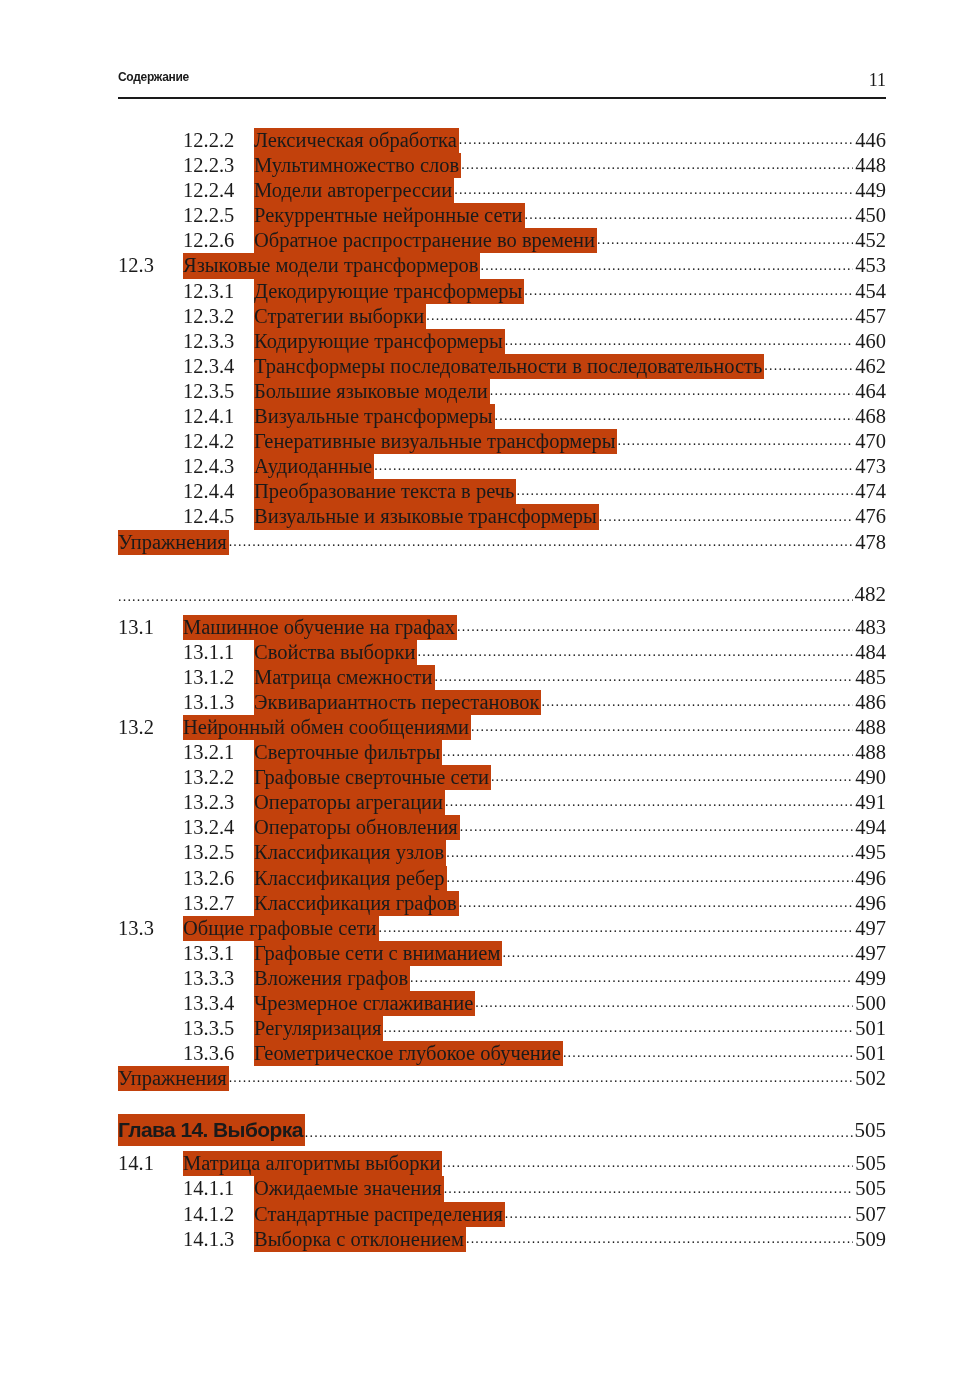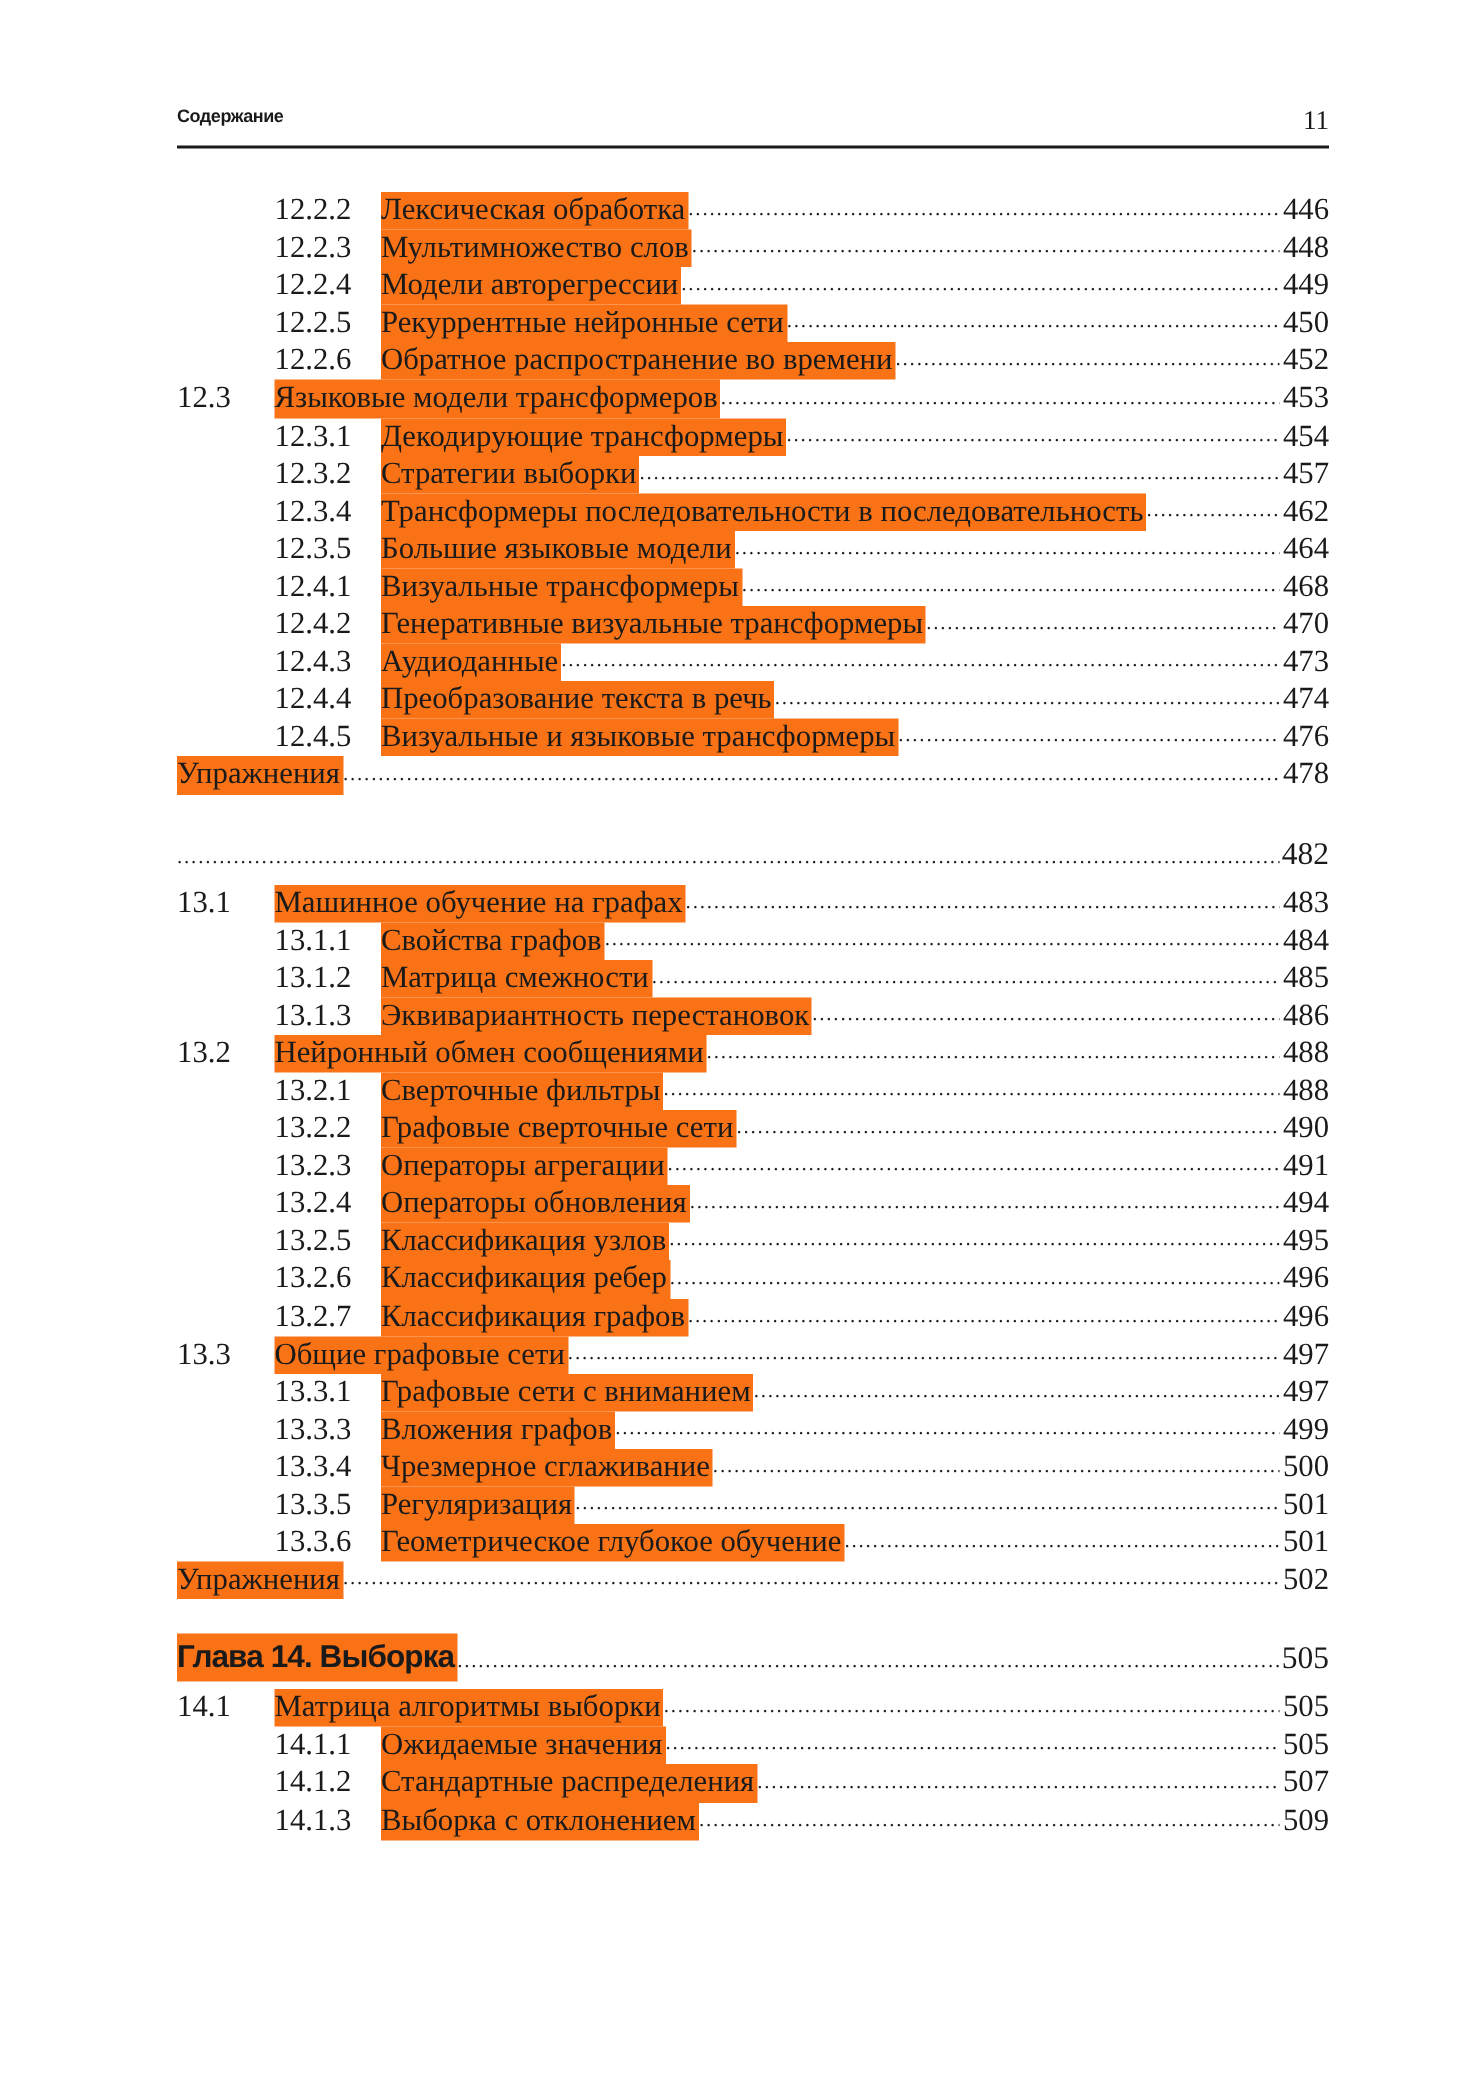--- a/index.html
+++ b/index.html
@@ -7,21 +7,21 @@
   .header { position:absolute; left:118px; top:66px; width:768px; height:30px; }
   .header .title { position:absolute; left:0; top:4px; font-family:"Liberation Sans", sans-serif; font-weight:bold; font-size:12px; letter-spacing:-0.3px; }
   .header .pnum { position:absolute; right:0; top:4px; font-size:18px; }
   .rule { position:absolute; left:118px; top:97px; width:768px; height:2px; background:#1a1a1a; }
   .toc { position:absolute; left:118px; top:128px; width:768px; }
   .row { position:relative; height:25.1px; line-height:25.1px; font-size:20.5px; display:flex; white-space:nowrap; }
   .row .num { flex:none; }
   .row.sec .num { width:65px; }
   .row.sub { padding-left:65px; }
   .row.sub .num { width:71px; }
-  .row .label { flex:none; background:#f97316; padding-right:2px; }
+  .row .label { flex:none; background:#c2410c; padding-right:2px; }
   .row .dots { flex:1 1 auto; overflow:hidden; position:relative; }
   .row .dots::after { content:"................................................................................................................................................................................................................................"; position:absolute; left:0; bottom:6px; line-height:1; font-size:14px; letter-spacing:1.2px; color:#1a1a1a; }
   .row .page { flex:none; padding-left:2px; }
   .row.chapter { height:32px; line-height:32px; margin-top:23px; margin-bottom:5px; }
   .row.chapter .label { font-family:"Liberation Sans", sans-serif; font-weight:bold; font-size:21px; letter-spacing:-0.6px; }
   .row.chapter .page { font-size:21px; }
 </style>
 </head>
 <body>
 
@@ -74,20 +74,26 @@
       <span class="dots"></span>
       <span class="page">454</span>
     </div>
     <div class="row sub">
       <span class="num">12.3.2</span>
       <span class="label">Стратегии выборки</span>
       <span class="dots"></span>
       <span class="page">457</span>
     </div>
     <div class="row sub">
+      <span class="num">12.3.3</span>
+      <span class="label">Кодирующие трансформеры</span>
+      <span class="dots"></span>
+      <span class="page">460</span>
+    </div>
+    <div class="row sub">
       <span class="num">12.3.4</span>
       <span class="label">Трансформеры последовательности в последовательность</span>
       <span class="dots"></span>
       <span class="page">462</span>
     </div>
     <div class="row sub">
       <span class="num">12.3.5</span>
       <span class="label">Большие языковые модели</span>
       <span class="dots"></span>
       <span class="page">464</span>
@@ -132,21 +138,21 @@
       <span class="page">482</span>
     </div>
     <div class="row sec">
       <span class="num">13.1</span>
       <span class="label">Машинное обучение на графах</span>
       <span class="dots"></span>
       <span class="page">483</span>
     </div>
     <div class="row sub">
       <span class="num">13.1.1</span>
-      <span class="label">Свойства графов</span>
+      <span class="label">Свойства выборки</span>
       <span class="dots"></span>
       <span class="page">484</span>
     </div>
     <div class="row sub">
       <span class="num">13.1.2</span>
       <span class="label">Матрица смежности</span>
       <span class="dots"></span>
       <span class="page">485</span>
     </div>
     <div class="row sub">

